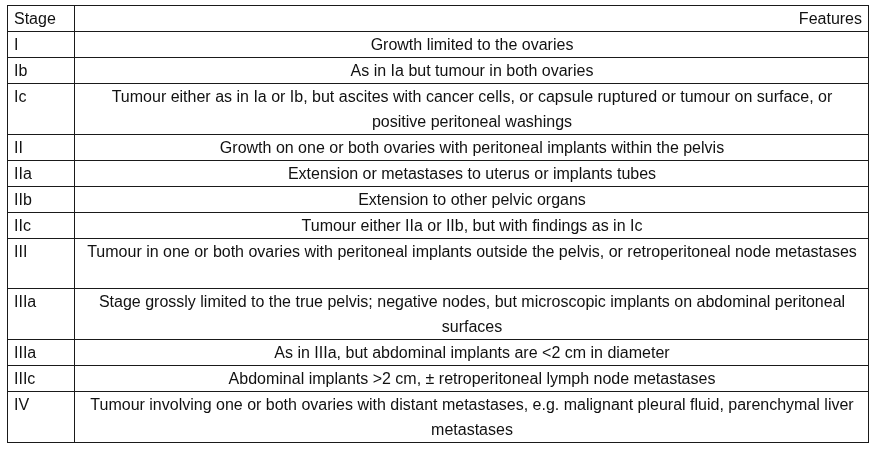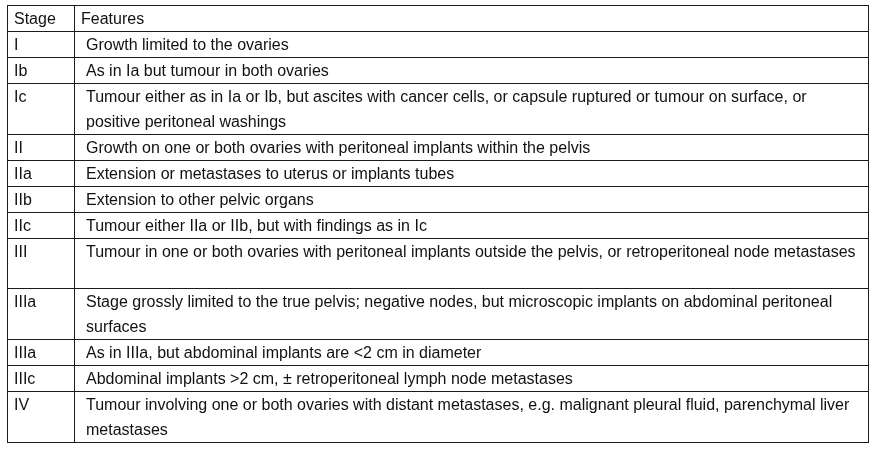--- a/index.html
+++ b/index.html
@@ -28,32 +28,33 @@
       padding: 0 6px 0 6px;
       vertical-align: top;
       text-align: left;
       line-height: 25px;
     }
     th {
       font-weight: normal;
       height: 25px;
     }
     th.features-head {
-      text-align: left;
+      text-align: right;
     }
     col.stage-col { width: 67px; }
     col.feat-col { width: 794px; }
     tr.single td { height: 24px; }
     tr.double td { height: 49px; }
     td.stage-cell {
       padding-left: 6px;
     }
     td.feat-cell {
       padding-left: 11px;
       padding-right: 10px;
+      text-align: center;
     }
   </style>
 </head>
 <body>
 
 <div class="table-wrap">
   <table>
     <colgroup>
       <col class="stage-col">
       <col class="feat-col">

